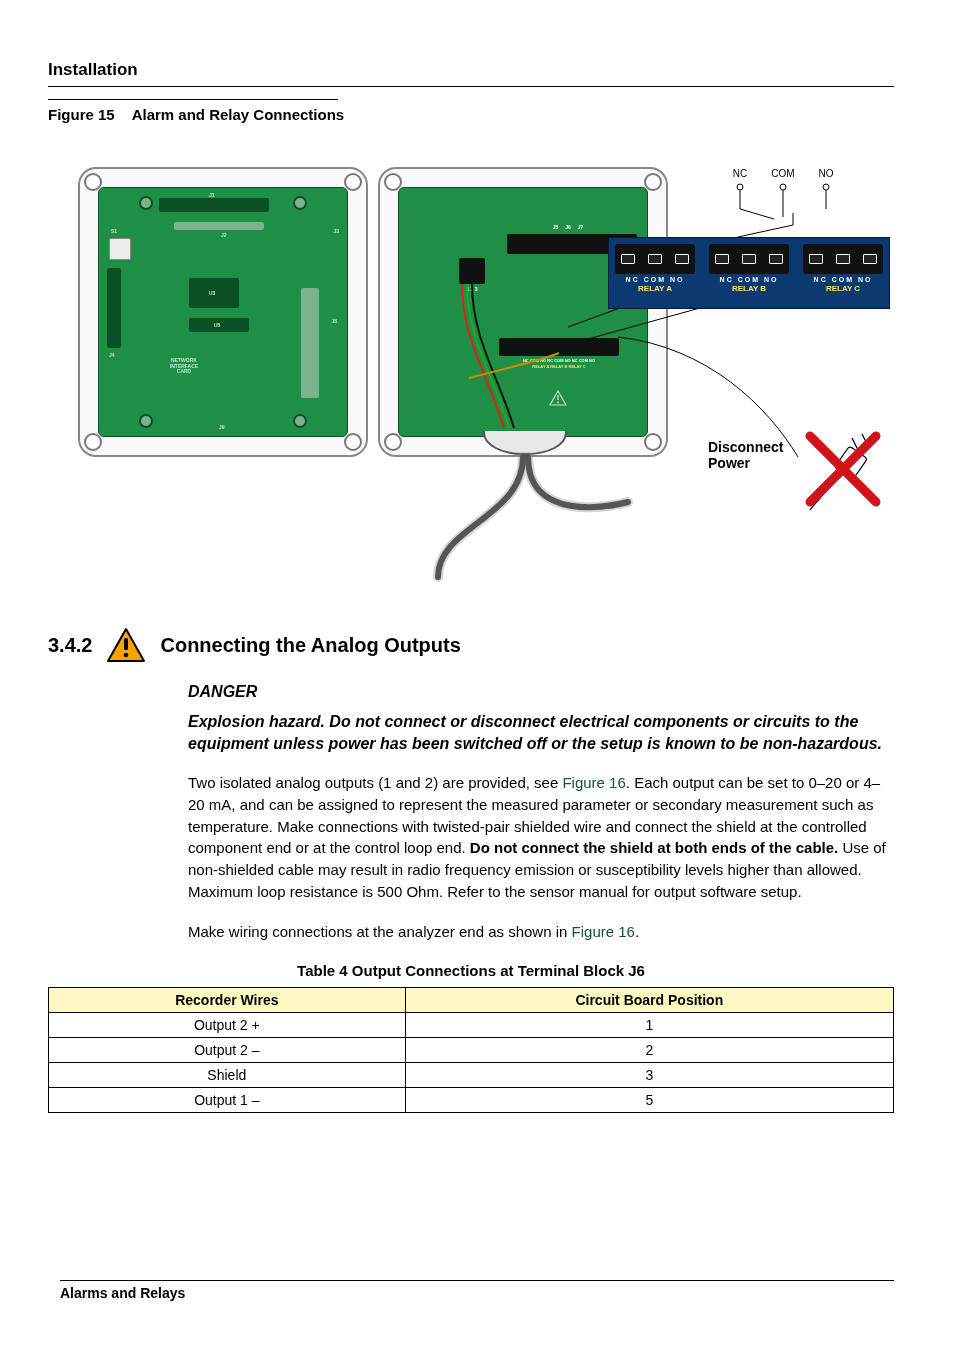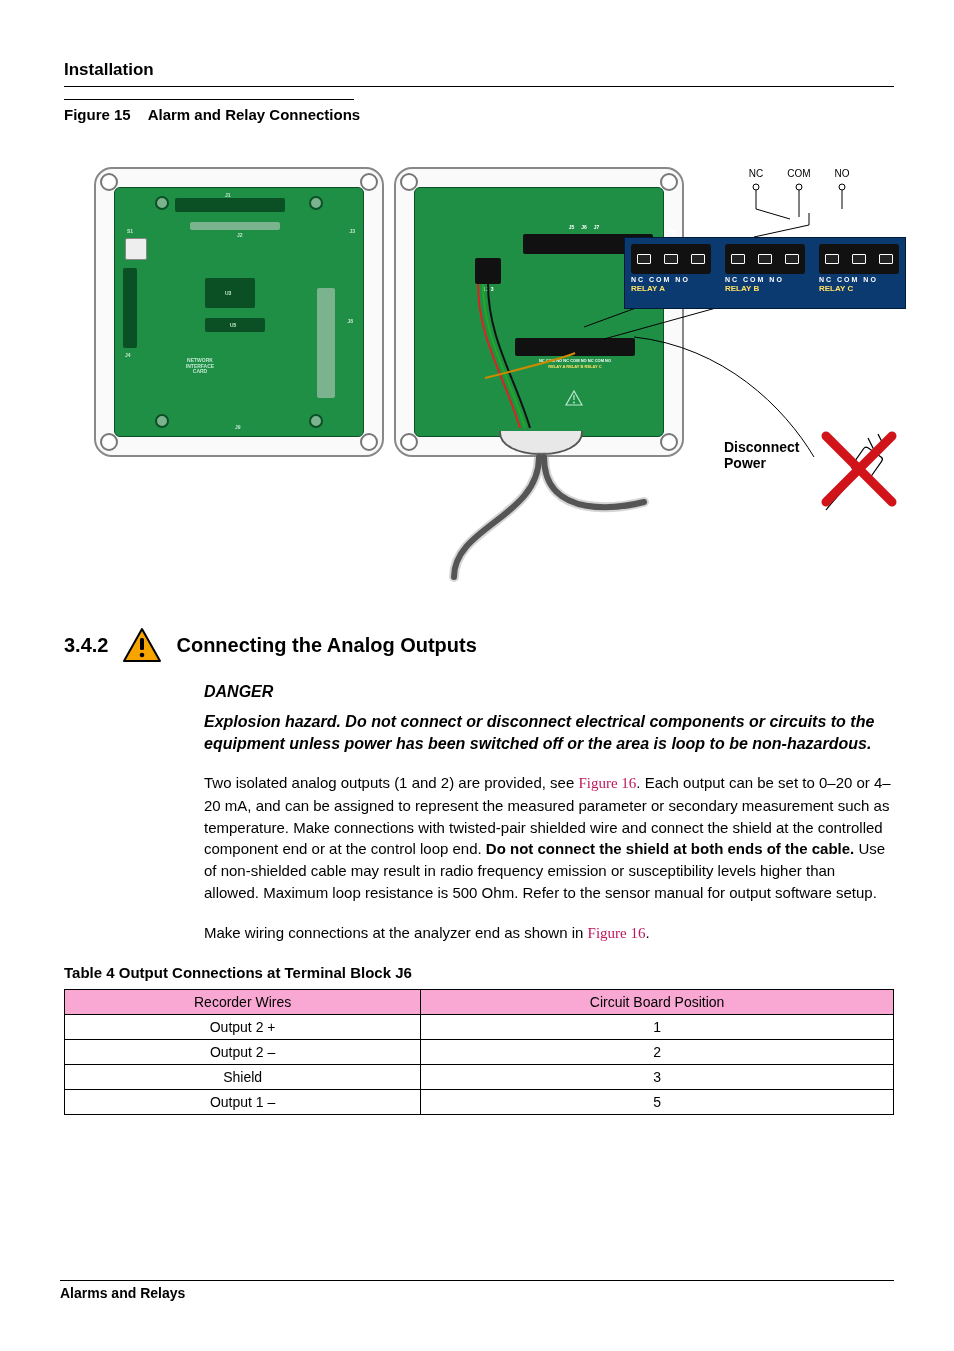--- a/index.html
+++ b/index.html
@@ -10,21 +10,21 @@
     height: 1351px;
     font-family: Arial, Helvetica, sans-serif;
     font-size: 16px;
     color: #000;
     background: #fff;
   }
   .page {
     position: relative;
     width: 954px;
     height: 1351px;
-    padding: 60px 60px 40px 64px;
+    padding: 60px 60px 40px 48px;
     box-sizing: border-box;
   }
   .section-title {
     font-weight: bold;
     font-size: 17px;
     margin-bottom: 6px;
   }
   .hr {
     border: none;
     border-top: 1.5px solid #000;
@@ -130,20 +130,21 @@
     border: 1px solid #fff;
     border-radius: 1px;
   }
   .relay-txt {
     position: absolute;
     top: 38px;
     width: 80px;
     color: #ffe066;
     font-size: 8px;
     font-weight: bold;
+    text-align: center;
     line-height: 1.1;
   }
   .relay-txt .pins { color: #fff; font-size: 7px; letter-spacing: 2px; display:block; margin-bottom:1px;}
   .j-lbl {
     position: absolute;
     top: -10px;
     width: 80px;
     color: #fff;
     font-size: 8px;
     font-weight: bold;
@@ -192,40 +193,40 @@
     font-weight: bold;
     font-style: italic;
     margin-bottom: 18px;
     line-height: 1.35;
   }
   .para {
     margin-bottom: 18px;
     line-height: 1.45;
     font-size: 15px;
   }
-  .link { color: #be185d; font-family: Liberation Serif, serif; }
+  .link { color: #14532d; }
   .tbl-caption {
-    text-align: left;
+    text-align: center;
     font-weight: bold;
     margin: 20px 0 8px 0;
     font-size: 15px;
   }
   table.data {
     border-collapse: collapse;
     width: 100%;
     font-size: 14px;
   }
   table.data th, table.data td {
     border: 1px solid #000;
     padding: 4px 8px;
     text-align: center;
   }
   table.data th {
-    font-weight: normal;
-    background: #f9a8d4;
+    font-weight: bold;
+    background: #fef9c3;
   }
 
   .footer {
     position: absolute;
     left: 60px;
     bottom: 50px;
     right: 60px;
   }
   .footer .hr { margin-bottom: 4px; }
   .footer .t1 { font-weight: bold; font-size: 14px; }
@@ -426,21 +427,21 @@
         <polygon points="20,2 38,34 2,34" fill="#f7a400" stroke="#000" stroke-width="2" stroke-linejoin="round"></polygon>
         <rect x="18" y="11" width="4" height="12" rx="1.5" fill="#000"></rect>
         <circle cx="20" cy="28" r="2.3" fill="#000"></circle>
       </svg>
     </span>
     <span class="title">Connecting the Analog Outputs</span>
   </div>
 
   <div class="body-indent">
     <div class="danger-label">DANGER</div>
-    <div class="danger-text">Explosion hazard. Do not connect or disconnect electrical components or circuits to the equipment unless power has been switched off or the area is loop to be non-hazardous.</div>
+    <div class="danger-text">Explosion hazard. Do not connect or disconnect electrical components or circuits to the equipment unless power has been switched off or the setup is known to be non-hazardous.</div>
 
     <div class="para">
       <span>Two isolated analog outputs (1 and 2) are provided, see </span><span class="link">Figure 16</span><span>. Each output can be set to 0–20 or 4–20 mA, and can be assigned to represent the measured parameter or secondary measurement such as temperature. Make connections with twisted-pair shielded wire and connect the shield at the controlled component end or at the control loop end. </span><b>Do not connect the shield at both ends of the cable.</b><span> Use of non-shielded cable may result in radio frequency emission or susceptibility levels higher than allowed. Maximum loop resistance is 500 Ohm. Refer to the sensor manual for output software setup.</span>
     </div>
 
     <div class="para">
       <span>Make wiring connections at the analyzer end as shown in </span><span class="link">Figure 16</span><span>.</span>
     </div>
   </div>
 

